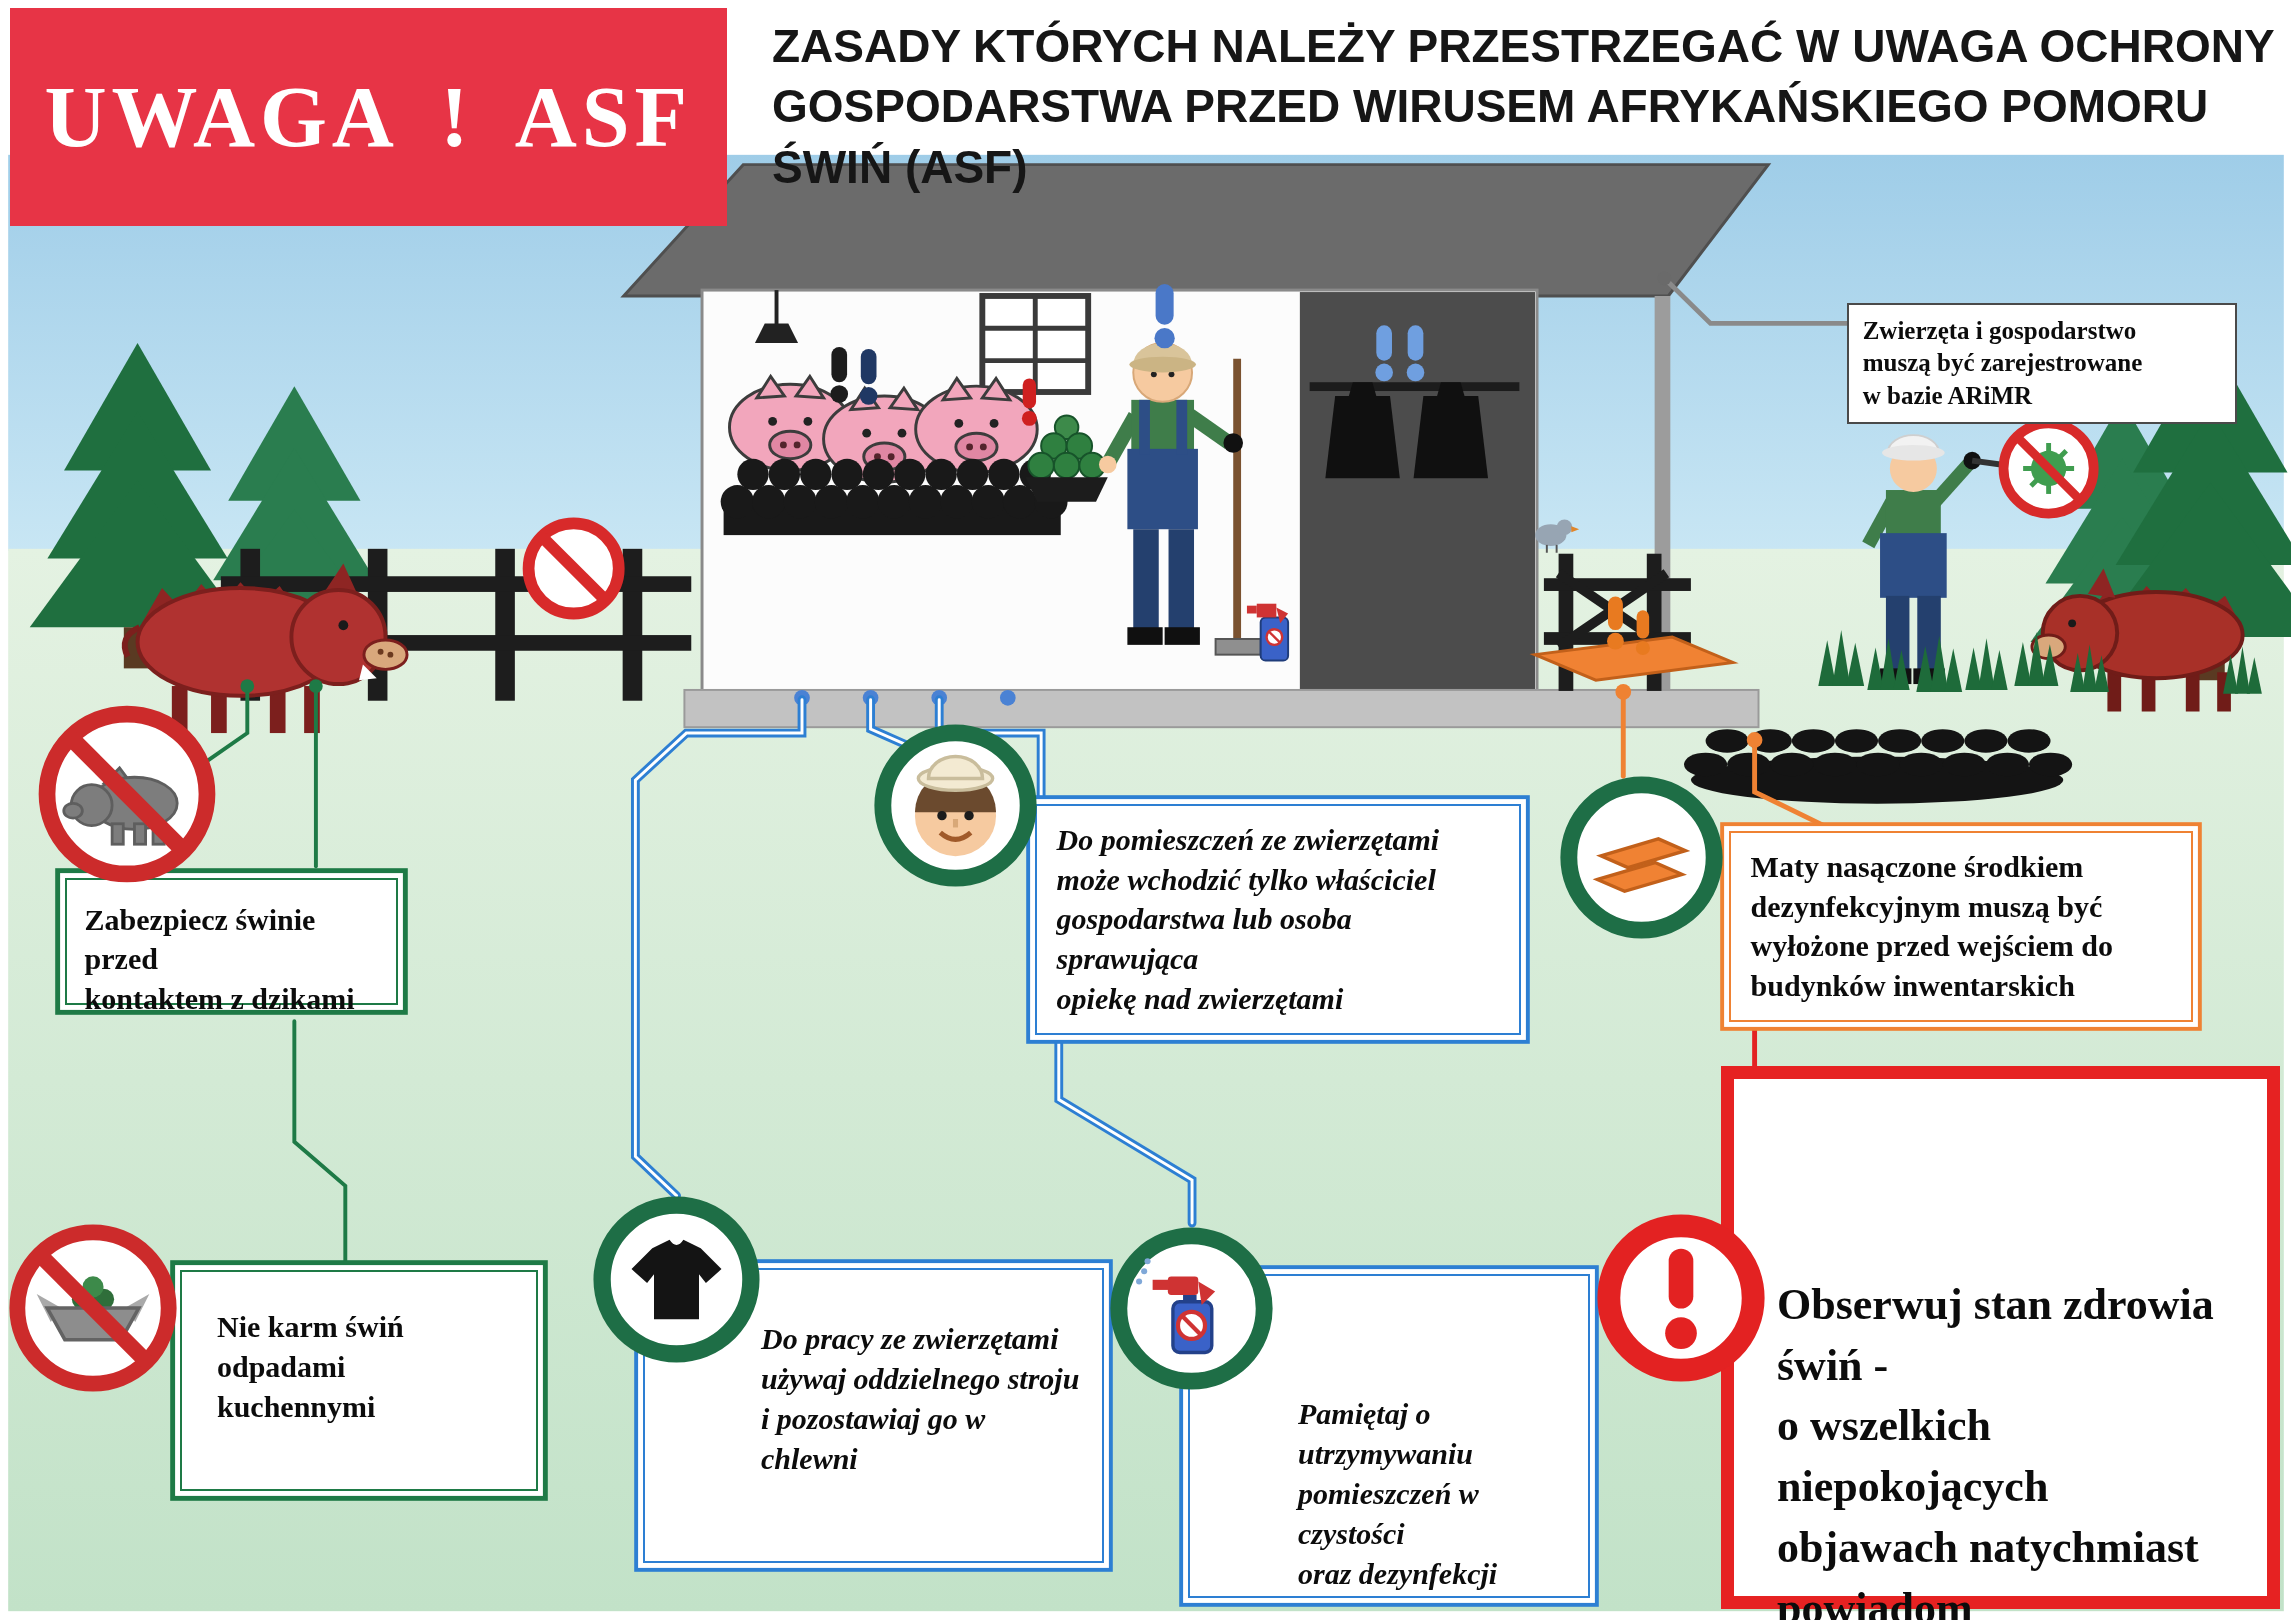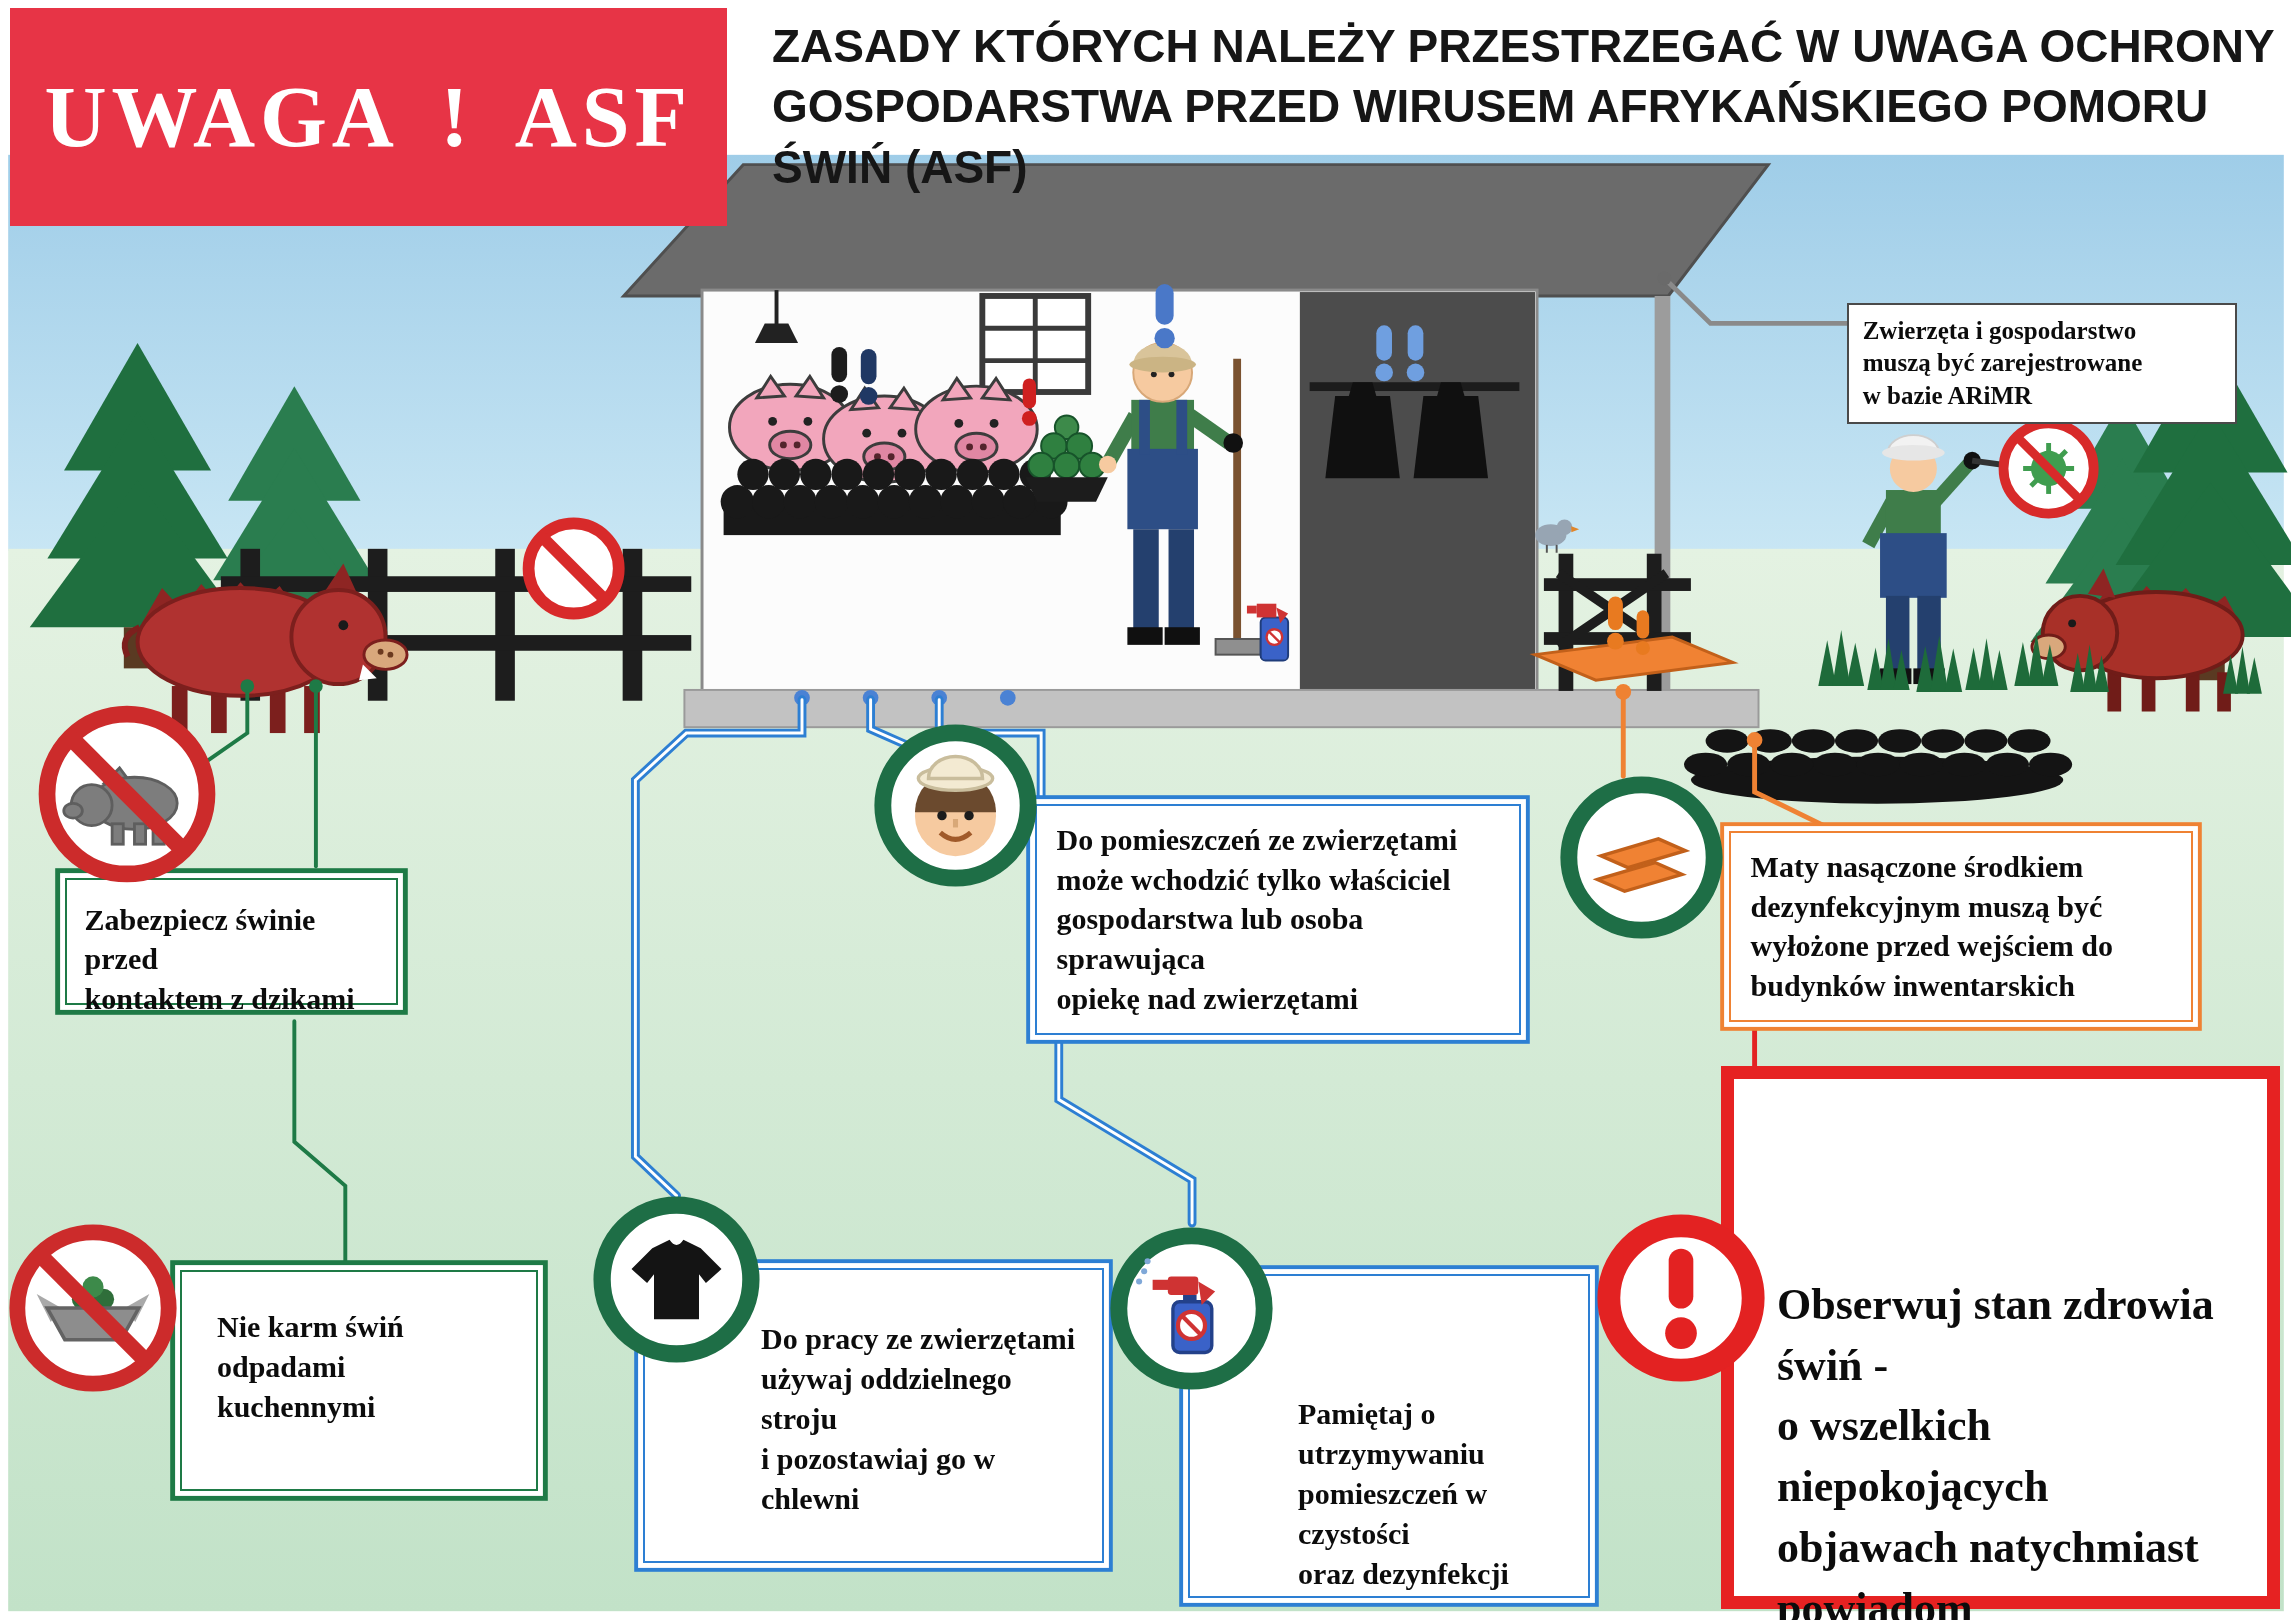--- a/index.html
+++ b/index.html
@@ -19,21 +19,21 @@
     position:absolute; left:772px; top:15.7px; width:1505px; z-index:5;
     font:700 46px "Liberation Sans", sans-serif; color:#161616;
     line-height:1.32; white-space:pre-line;
   }
 
   .box {
     position:absolute; background:#ffffff; color:#0c0c0c; z-index:3;
     font-weight:700; font-size:30px; line-height:1.33; white-space:pre-line;
   }
   .box-green  { border:2.9px solid #1e7a46; box-shadow:0 0 0 4.9px #fff, 0 0 0 9.8px #1e7a46; }
-  .box-blue   { border:2.9px solid #2d7fd3; box-shadow:0 0 0 4.9px #fff, 0 0 0 8.8px  #2d7fd3; }
+  .box-blue   { border:2.9px solid #2d7fd3; box-shadow:0 0 0 4.9px #fff, 0 0 0 8.8px  #2d7fd3;font-style:italic; }
   .box-orange { border:2.9px solid #ef8233; box-shadow:0 0 0 4.9px #fff, 0 0 0 8.8px  #ef8233; }
   .box-red    { border:13.7px solid #e62222; }
   .box-gray   { border:2.9px solid #4a4a4a; }
 
   .register { left:1847px; top:267px; width:359px; padding:9.8px 13.7px; font-size:25px; line-height:1.3;margin-top:36px; }
   .bx1 { left:65px;   top:878px;  width:294px; height:84px;  padding:19.6px 17.6px; }
   .bx2 { left:1035px; top:804px;  width:443px;               padding:13.7px 19.6px; }
   .bx3 { left:1729px; top:831px;  width:421px;               padding:13.7px 19.6px; }
   .bx4 { left:180px;  top:1270px; width:284px; height:147px; padding:35px; }
   .bx5 { left:643px;  top:1268px; width:323px; height:216px; padding:49px 17.6px 25.5px 116px; }

